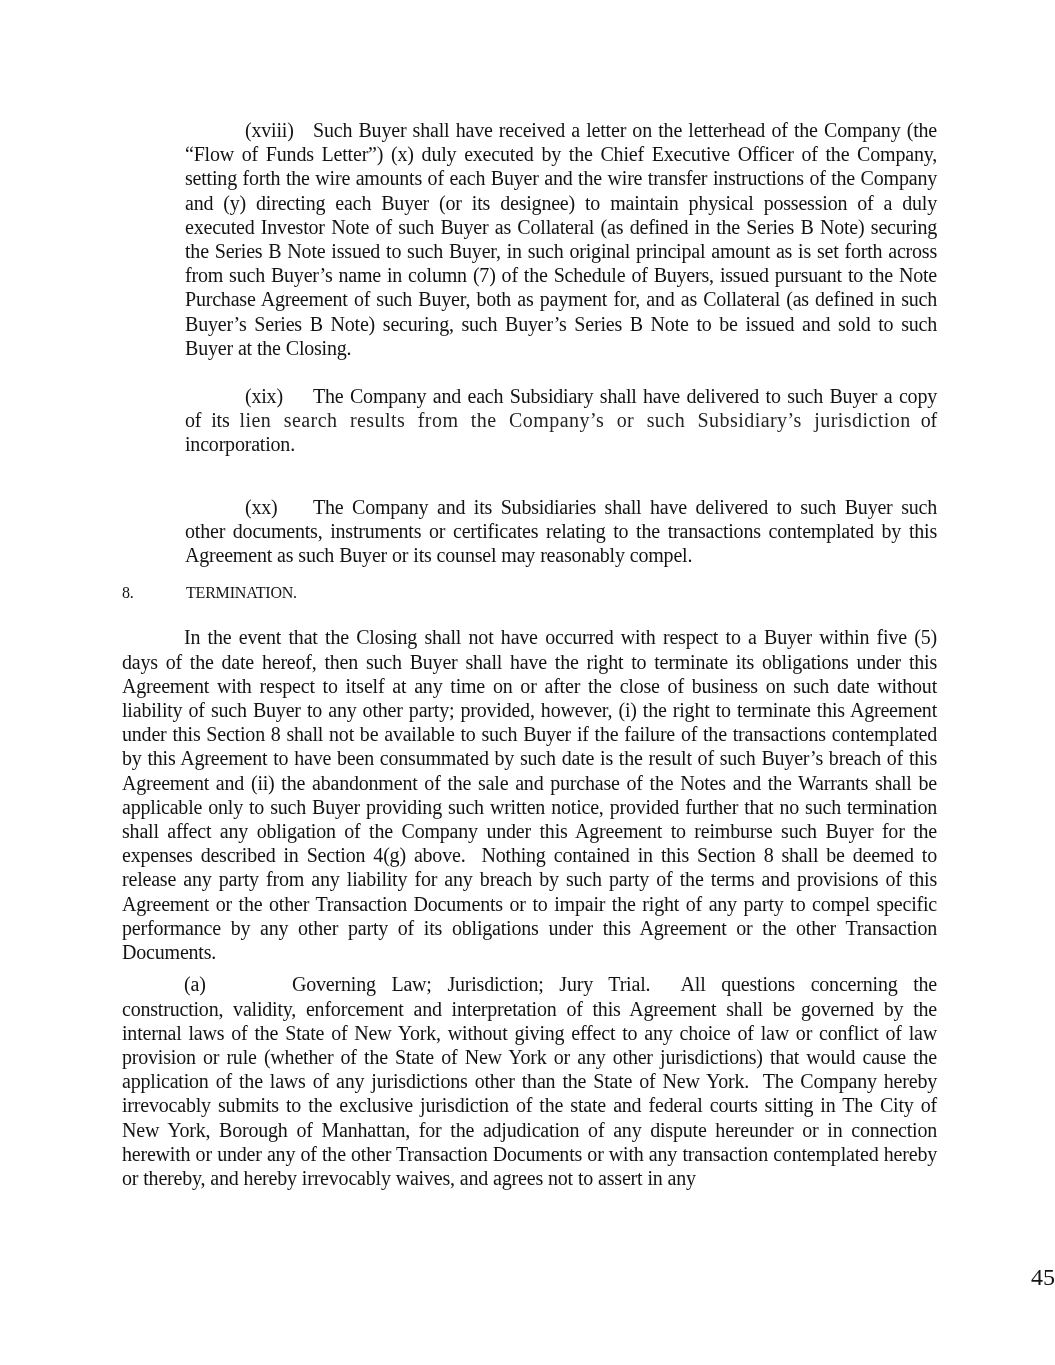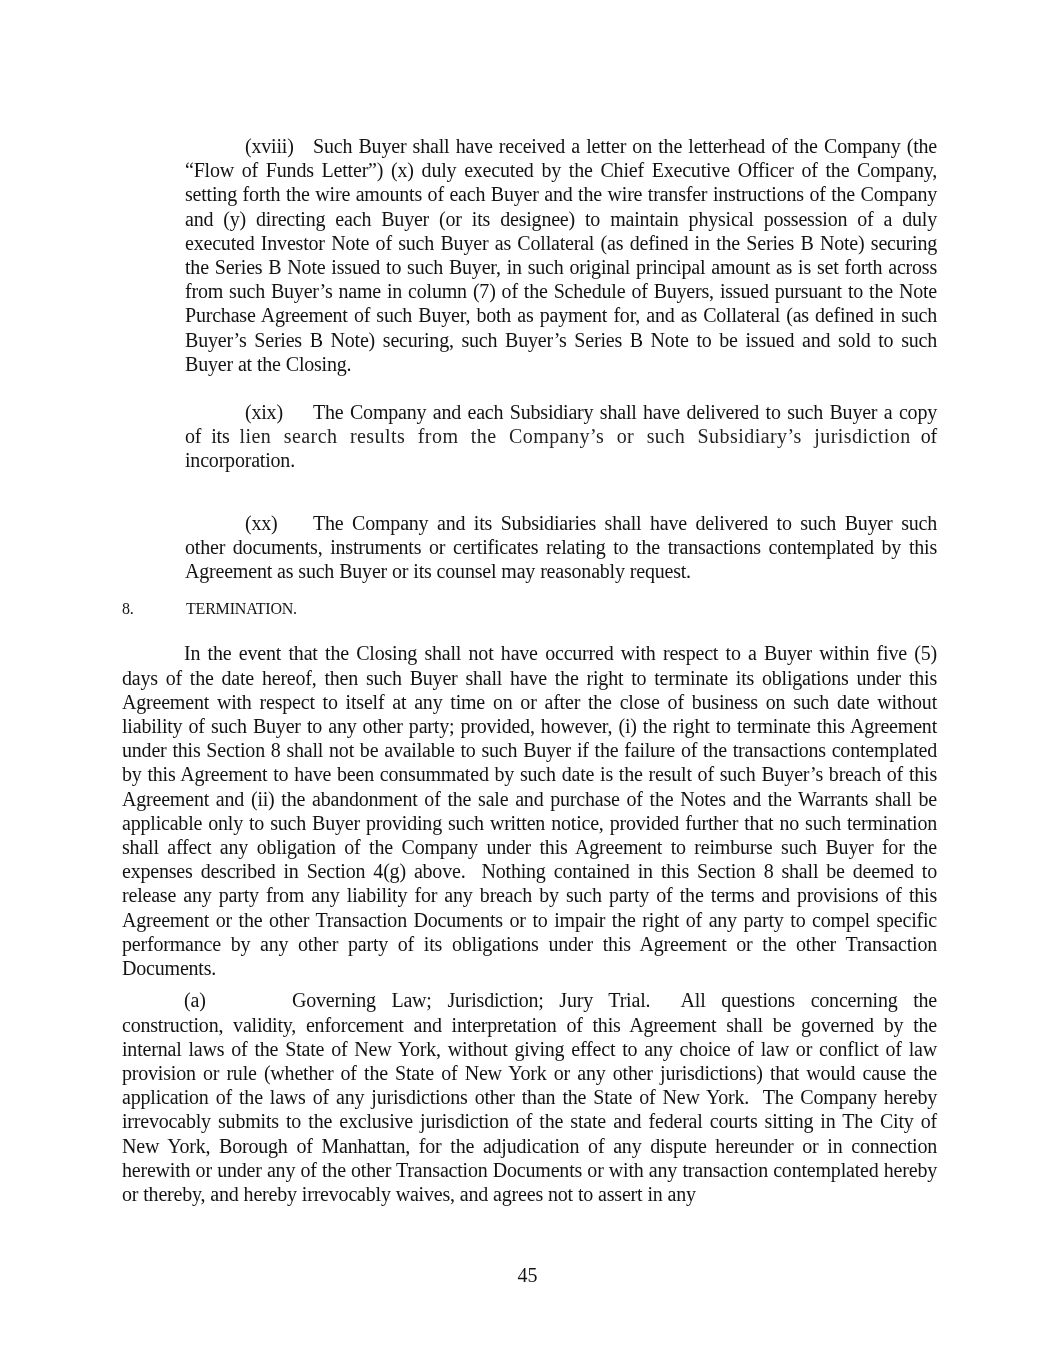--- a/index.html
+++ b/index.html
@@ -40,46 +40,46 @@
     text-align: left;
   }
   .secnum { display: inline-block; width: 64px; }
   .inserted-font {
     letter-spacing: 0.45px;
     word-spacing: 2px;
     font-weight: 400;
     color: #242424;
   }
   .underlined { text-underline-offset: 2px; margin-left: 40px; }
-  .mb24 { margin-bottom: 24px; margin-top: 16px; }
+  .mb24 { margin-bottom: 24px; }
   .mb22 { margin-bottom: 38px; }
   .mb20 { margin-bottom: 20px; }
   .mb15 { margin-bottom: 8px; }
   .mb14 { margin-bottom: 14px; }
   .page-number {
     position: absolute;
     left: 0;
     right: 0;
     top: 1264px;
-    text-align: center;
-    font-size: 20px;
+    text-align: right;
+    font-size: 24px;
     letter-spacing: 0;
   }
 </style>
 </head>
 <body>
 
 <div class="page">
   <div class="content">
 
     <p class="para sub mb24"><span class="marker">(xviii)</span><span>Such Buyer shall have received a letter on the letterhead of the Company (the “Flow of Funds Letter”) (x) duly executed by the Chief Executive Officer of the Company, setting forth the wire amounts of each Buyer and the wire transfer instructions of the Company and (y) directing each Buyer (or its designee) to maintain physical possession of a duly executed Investor Note of such Buyer as Collateral (as defined in the Series B Note) securing the Series B Note issued to such Buyer, in such original principal amount as is set forth across from such Buyer’s name in column (7) of the Schedule of Buyers, issued pursuant to the Note Purchase Agreement of such Buyer, both as payment for, and as Collateral (as defined in such Buyer’s Series B Note) securing, such Buyer’s Series B Note to be issued and sold to such Buyer at the Closing.</span></p>
 
     <p class="para sub mb22"><span class="marker">(xix)</span><span>The Company and each Subsidiary shall have delivered to such Buyer a copy of its </span><span class="inserted-font">lien search results from the Company’s or such Subsidiary’s jurisdiction</span><span> of incorporation.</span></p>
 
-    <p class="para sub mb14"><span class="marker">(xx)</span><span>The Company and its Subsidiaries shall have delivered to such Buyer such other documents, instruments or certificates relating to the transactions contemplated by this Agreement as such Buyer or its counsel may reasonably request.</span></p>
+    <p class="para sub mb14"><span class="marker">(xx)</span><span>The Company and its Subsidiaries shall have delivered to such Buyer such other documents, instruments or certificates relating to the transactions contemplated by this Agreement as such Buyer or its counsel may reasonably compel.</span></p>
 
     <p class="section-heading mb20"><span class="secnum">8.</span><span>TERMINATION.</span></p>
 
     <p class="para body-indent mb15">In the event that the Closing shall not have occurred with respect to a Buyer within five (5) days of the date hereof, then such Buyer shall have the right to terminate its obligations under this Agreement with respect to itself at any time on or after the close of business on such date without liability of such Buyer to any other party; provided, however, (i) the right to terminate this Agreement under this Section 8 shall not be available to such Buyer if the failure of the transactions contemplated by this Agreement to have been consummated by such date is the result of such Buyer’s breach of this Agreement and (ii) the abandonment of the sale and purchase of the Notes and the Warrants shall be applicable only to such Buyer providing such written notice, provided further that no such termination shall affect any obligation of the Company under this Agreement to reimburse such Buyer for the expenses described in Section 4(g) above.&nbsp; Nothing contained in this Section 8 shall be deemed to release any party from any liability for any breach by such party of the terms and provisions of this Agreement or the other Transaction Documents or to impair the right of any party to compel specific performance by any other party of its obligations under this Agreement or the other Transaction Documents.</p>
 
 
     <p class="para body-indent"><span class="marker">(a)</span><span class="underlined">Governing Law; Jurisdiction; Jury Trial</span><span>.&nbsp; All questions concerning the construction, validity, enforcement and interpretation of this Agreement shall be governed by the internal laws of the State of New York, without giving effect to any choice of law or conflict of law provision or rule (whether of the State of New York or any other jurisdictions) that would cause the application of the laws of any jurisdictions other than the State of New York.&nbsp; The Company hereby irrevocably submits to the exclusive jurisdiction of the state and federal courts sitting in The City of New York, Borough of Manhattan, for the adjudication of any dispute hereunder or in connection herewith or under any of the other Transaction Documents or with any transaction contemplated hereby or thereby, and hereby irrevocably waives, and agrees not to assert in any</span></p>
 
   </div>
 

